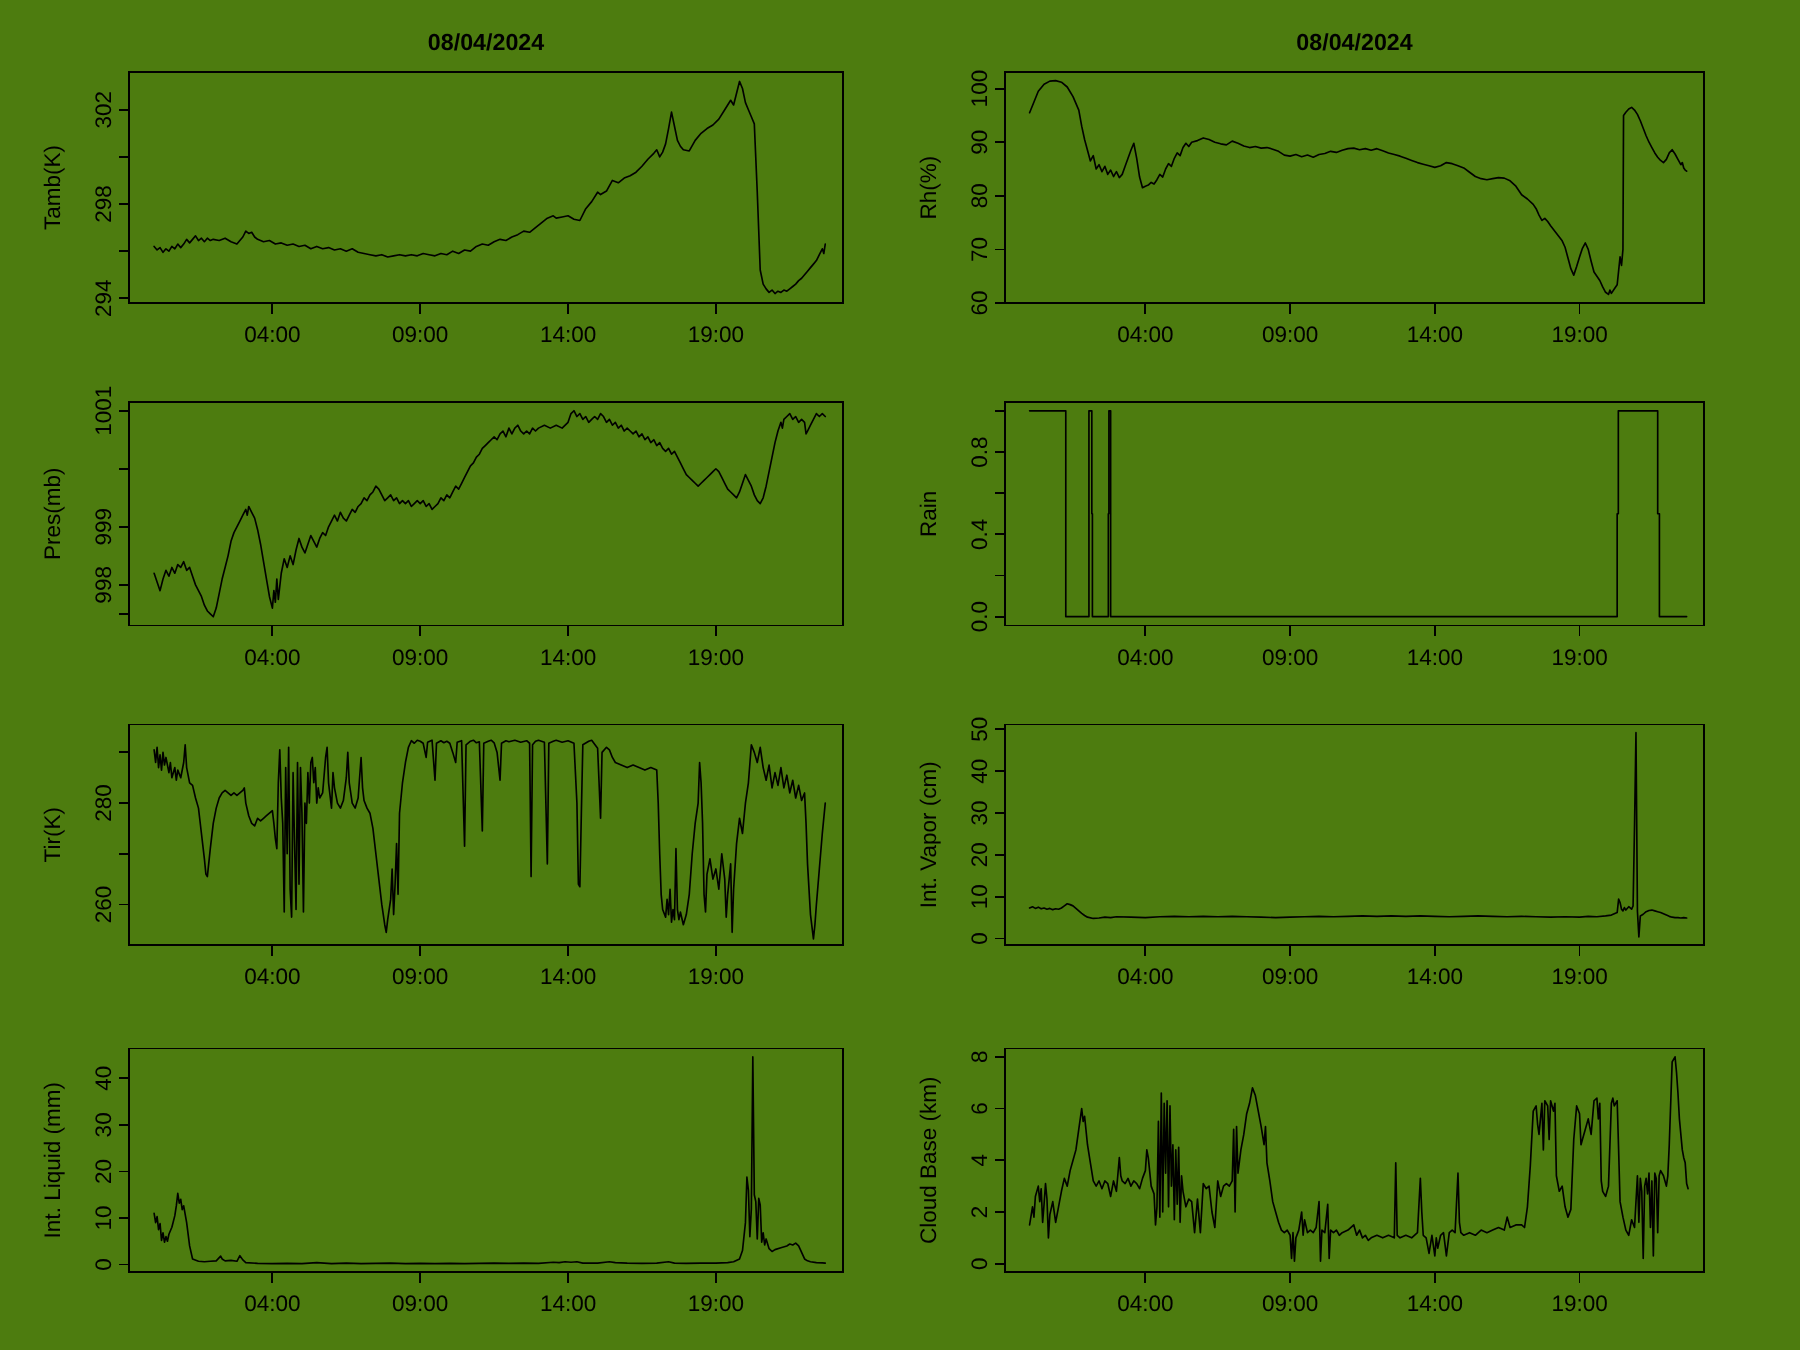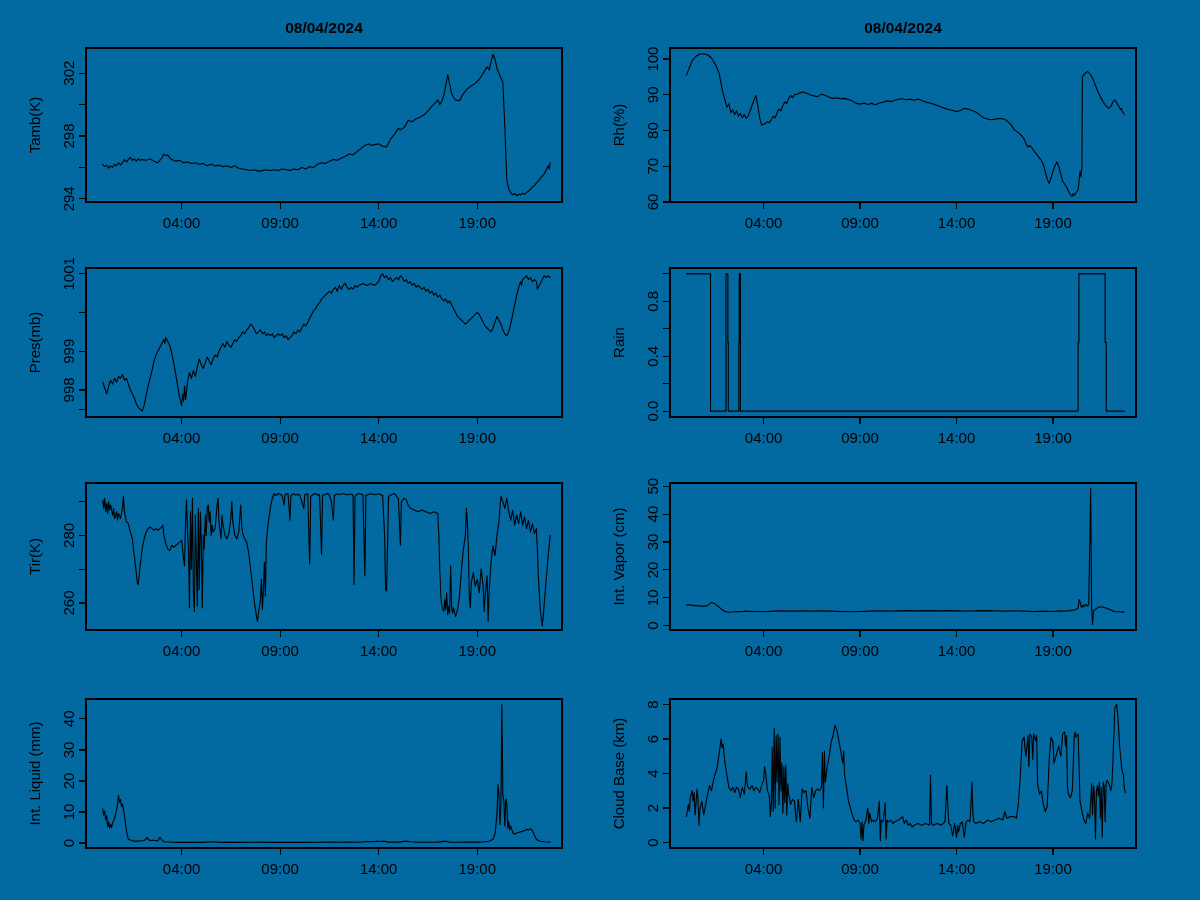--- a/index.html
+++ b/index.html
@@ -1,17 +1,17 @@
 <!DOCTYPE html>
 <html><head>
 <meta charset="utf-8">
 <style>
   html,body{margin:0;padding:0;background:#ffffff;}
   body{width:1200px;height:900px;font-family:"Liberation Sans", sans-serif;}
-  .figure{position:relative;width:1200px;height:900px;background:#0369a1;overflow:hidden;}
+  .figure{position:relative;width:1200px;height:900px;background:#4d7c0f;overflow:hidden;}
   .figure svg{position:absolute;left:0;top:0;}
   text{font-family:"Liberation Sans", sans-serif;}
 </style>
 </head>
 <body>
 
 <div class="figure">
   <svg id="figure-svg" width="1200" height="900" viewBox="0 0 1200 900">
       <g>
         <rect x="86" y="48" width="476" height="154" fill="none" stroke="#000000" stroke-width="1.2" shape-rendering="crispEdges"></rect>

